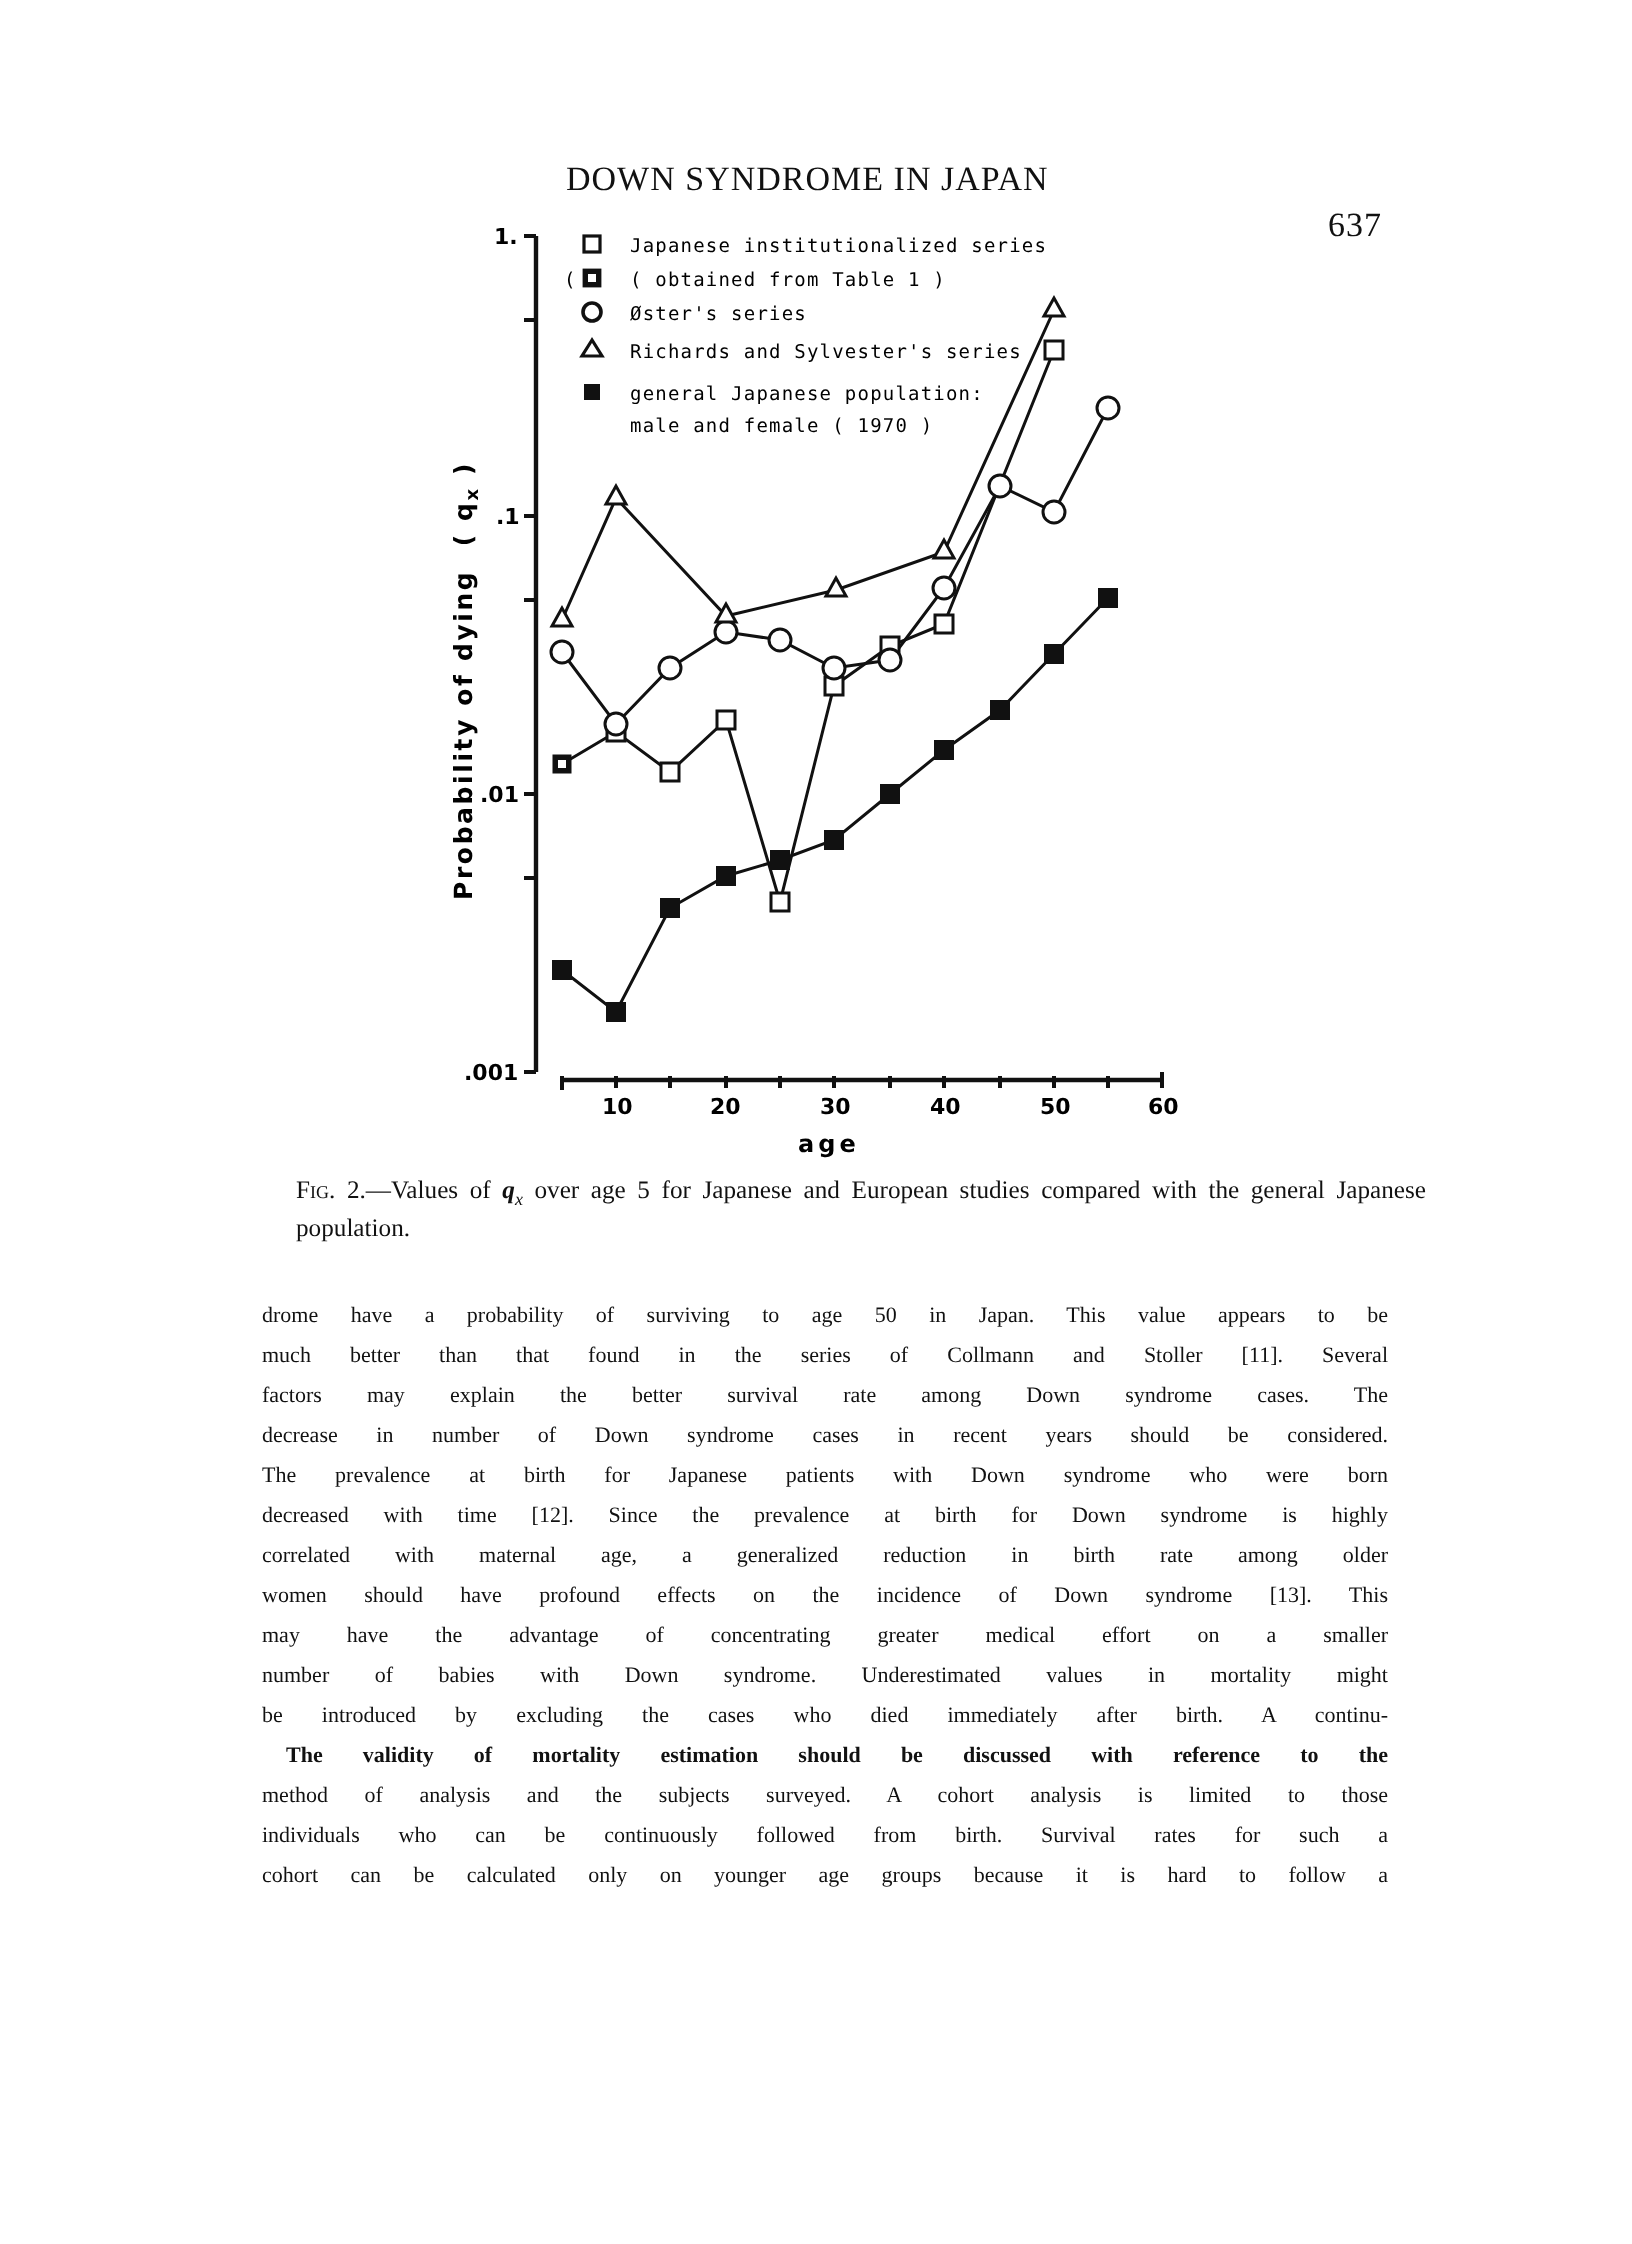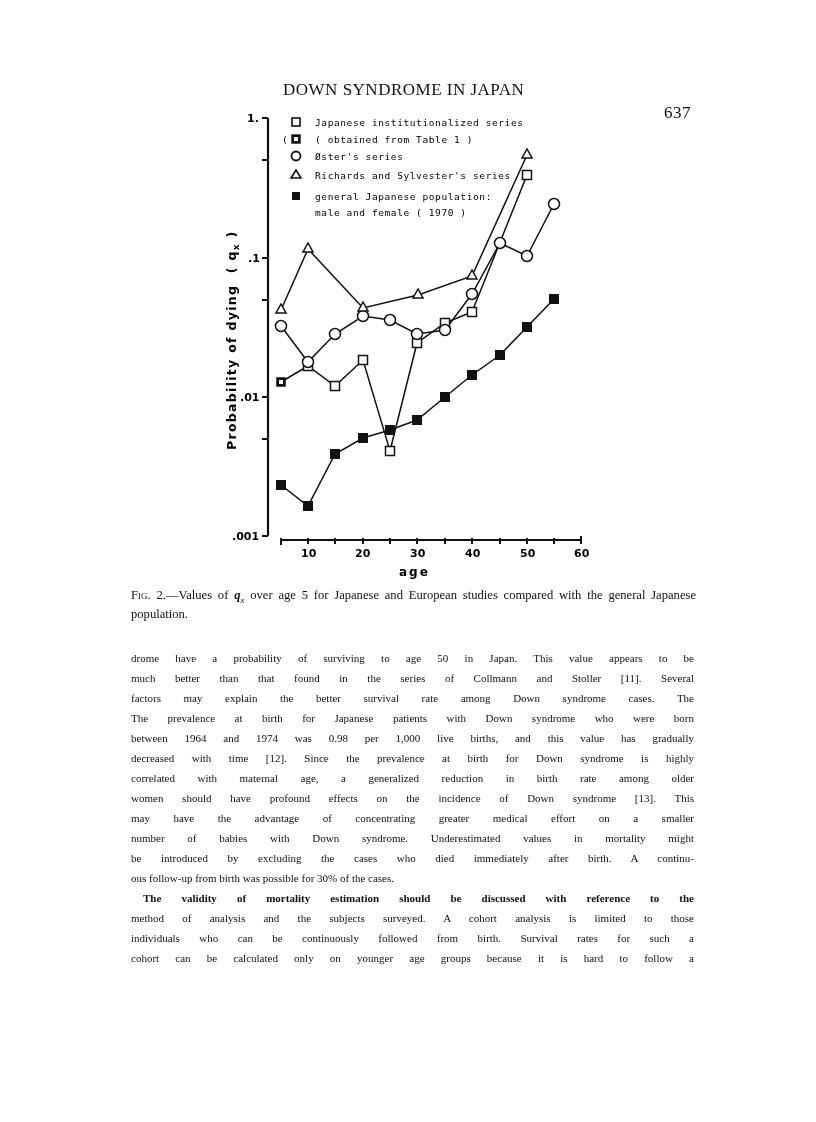--- a/index.html
+++ b/index.html
@@ -1,21 +1,21 @@
 <!DOCTYPE html>
 <html><head>
 <meta charset="utf-8">
 <style>
   html, body { margin: 0; padding: 0; background: #ffffff; }
   body { width: 816px; height: 1122px; position: relative; overflow: hidden; color: #111; }
   .running-head { position: absolute; top: 80px; left: 0; width: 652px; height: 24px; font-family: "Liberation Serif", serif; font-size: 17px; letter-spacing: 0.5px; }
   .running-head .title { position: absolute; left: 283px; top: 0; }
   .running-head .page { position: absolute; left: 664px; top: 0; margin-top: 23px; }
   #chart { position: absolute; left: 0; top: 0; }
-  .caption { position: absolute; left: 131px; top: 588px; width: 565px; font-family: "Liberation Serif", serif; font-size: 12.6px; line-height: 14px; text-align: justify; }
+  .caption { position: absolute; left: 148px; top: 588px; width: 565px; font-family: "Liberation Serif", serif; font-size: 12.6px; line-height: 14px; text-align: justify; }
   .caption .fig { font-variant: small-caps; }
   .caption .qx { font-style: italic; font-weight: bold; }
   .body-text { position: absolute; left: 131px; top: 648px; width: 563px; font-family: "Liberation Serif", serif; font-size: 11px; line-height: 20px; }
   .body-text p { margin: 0; text-align: justify; text-align-last: justify; }
   .body-text p.last { text-align-last: left; }
   .body-text p.indent { text-indent: 12px; font-weight: bold; }
   .chart-text { font-family: "DejaVu Sans", sans-serif; }
   .legend-text { font-family: "DejaVu Sans Mono", monospace; font-size: 9.5px; letter-spacing: 0.6px; }
 </style>
 </head>
@@ -147,29 +147,28 @@
 
 <div class="caption">
   <span class="fig">Fig. 2.</span><span>—Values of </span><span class="qx">q</span><sub style="font-style:italic;font-size:9px;">x</sub><span> over age 5 for Japanese and European studies compared with the general Japanese population.</span>
 </div>
 
 <div class="body-text">
   <div>
     <p>drome have a probability of surviving to age 50 in Japan. This value appears to be</p>
     <p>much better than that found in the series of Collmann and Stoller [11]. Several</p>
     <p>factors may explain the better survival rate among Down syndrome cases. The</p>
+    <p>decrease in number of Down syndrome cases in recent years should be considered.</p>
     <p>The prevalence at birth for Japanese patients with Down syndrome who were born</p>
-    <p>between 1964 and 1974 was 0.98 per 1,000 live births, and this value has gradually</p>
     <p>decreased with time [12]. Since the prevalence at birth for Down syndrome is highly</p>
     <p>correlated with maternal age, a generalized reduction in birth rate among older</p>
     <p>women should have profound effects on the incidence of Down syndrome [13]. This</p>
     <p>may have the advantage of concentrating greater medical effort on a smaller</p>
     <p>number of babies with Down syndrome. Underestimated values in mortality might</p>
     <p>be introduced by excluding the cases who died immediately after birth. A continu-</p>
-    <p class="last">ous follow-up from birth was possible for 30% of the cases.</p>
   </div>
   <div>
     <p class="indent">The validity of mortality estimation should be discussed with reference to the</p>
     <p>method of analysis and the subjects surveyed. A cohort analysis is limited to those</p>
     <p>individuals who can be continuously followed from birth. Survival rates for such a</p>
     <p>cohort can be calculated only on younger age groups because it is hard to follow a</p>
   </div>
 </div>
 
 </body></html>

